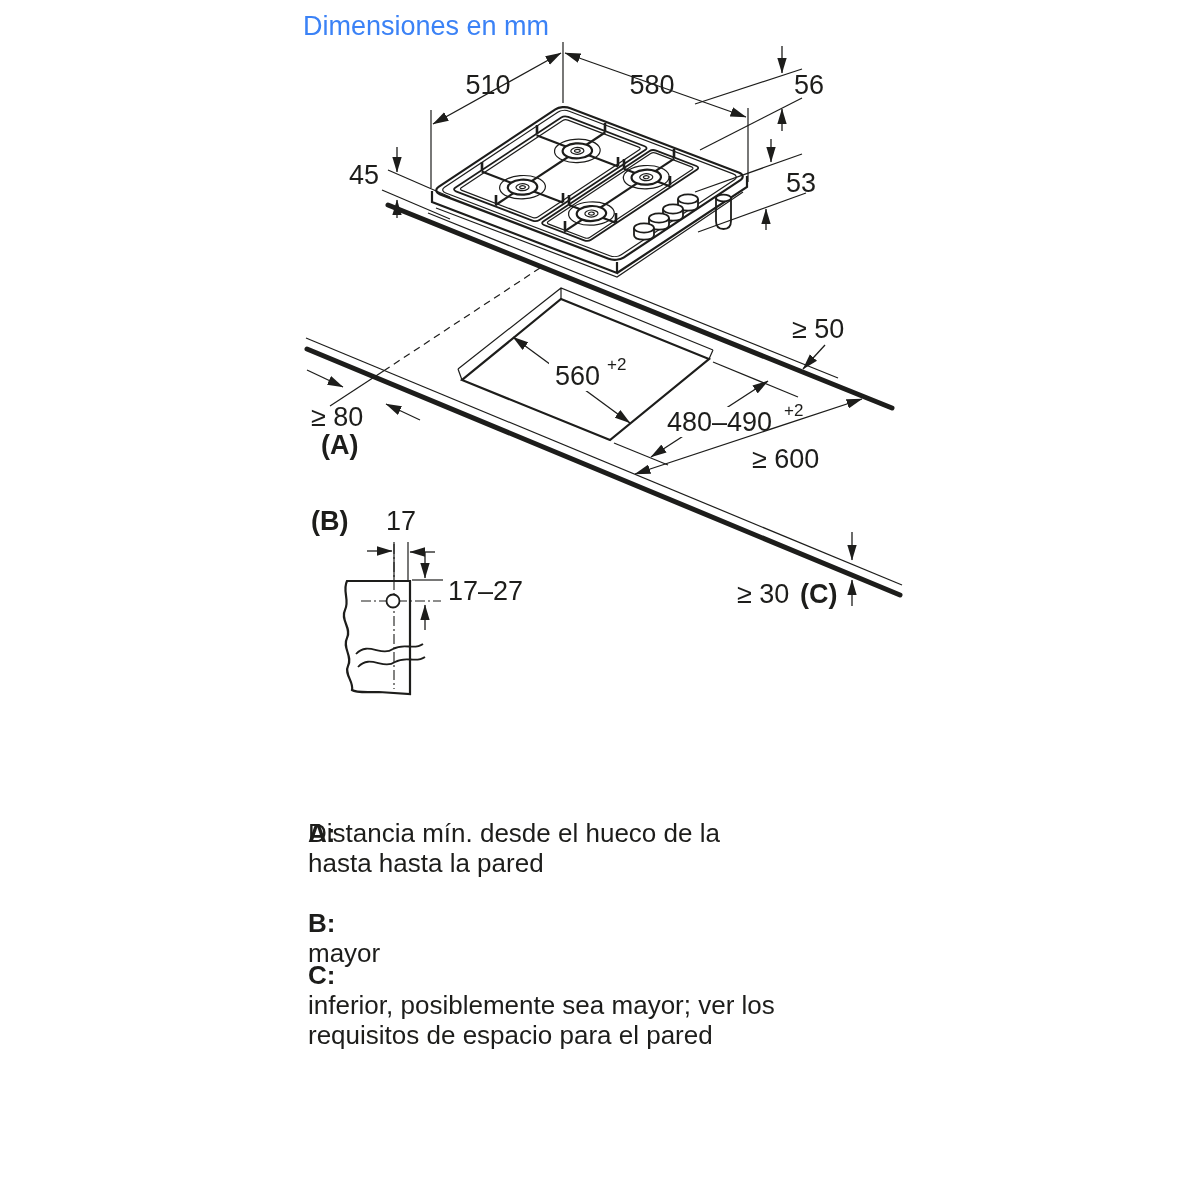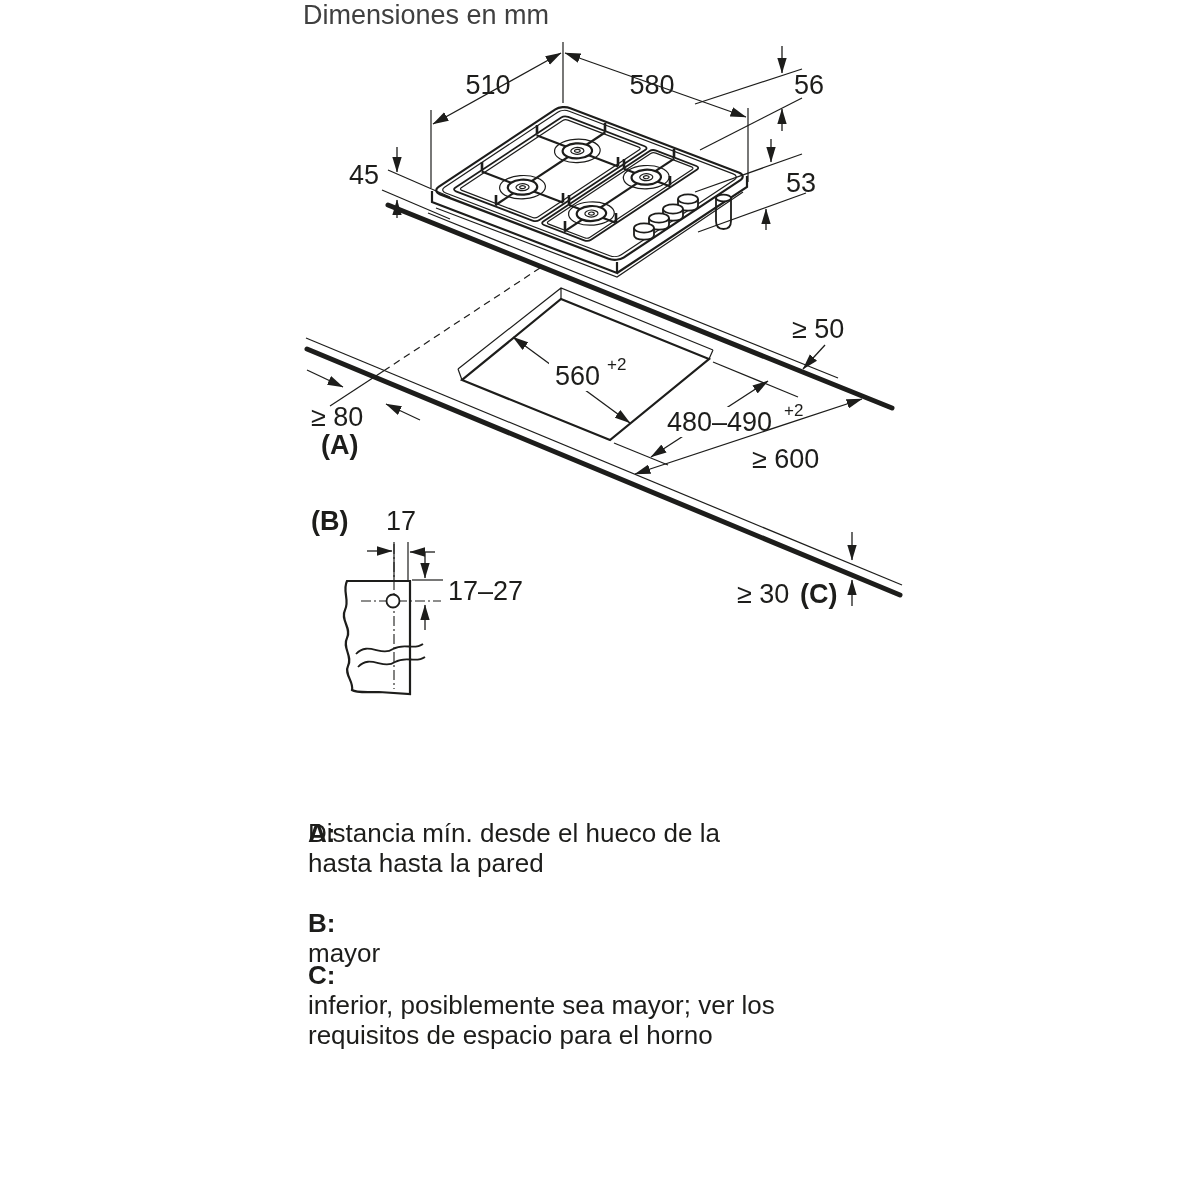--- a/index.html
+++ b/index.html
@@ -1,18 +1,18 @@
 <!DOCTYPE html>
 <html><head>
 <meta charset="utf-8">
 <style>
   html,body{margin:0;padding:0;background:#fff;}
   #page{position:relative;width:1200px;height:1200px;background:#ffffff;overflow:hidden;
         font-family:"Liberation Sans",sans-serif;color:#1d1d1b;}
-  #title{position:absolute;left:303px;top:0;font-size:27px;line-height:30px;color:#404040;}
+  #title{position:absolute;left:303px;top:11px;font-size:27px;line-height:30px;color:#3b82f6;}
   svg{position:absolute;left:0;top:0;}
   .ln{stroke:#1d1d1b;fill:none;stroke-width:2.2px;}
   .med{stroke-width:1.8px;}
   .thin{stroke-width:1.2px;}
   .dim{stroke-width:1.3px;}
   .thick{stroke-width:5px;stroke-linecap:round;}
   .dash{stroke-dasharray:7 5;}
   .cl{stroke-dasharray:10 3 2 3;stroke-width:1.1px;}
   .wfill{fill:#ffffff;}
   .bg{fill:#ffffff;stroke:none;}
@@ -219,17 +219,17 @@
     <span class="legend-lines">
       <br>
       <span>mayor</span>
     </span>
   </div>
   <div class="legend-item" style="top:960px;">
     <span class="legend-key">C:</span>
     <span class="legend-lines">
       <br>
       <span>inferior, posiblemente sea mayor; ver los</span><br>
-      <span>requisitos de espacio para el horno</span>
+      <span>requisitos de espacio para el pared</span>
     </span>
   </div>
 
 </div>
 
 </body></html>

